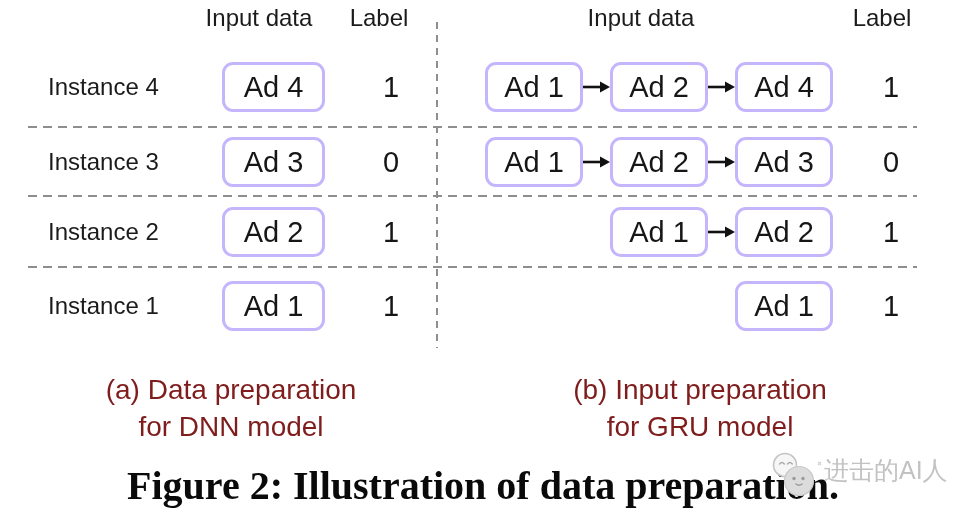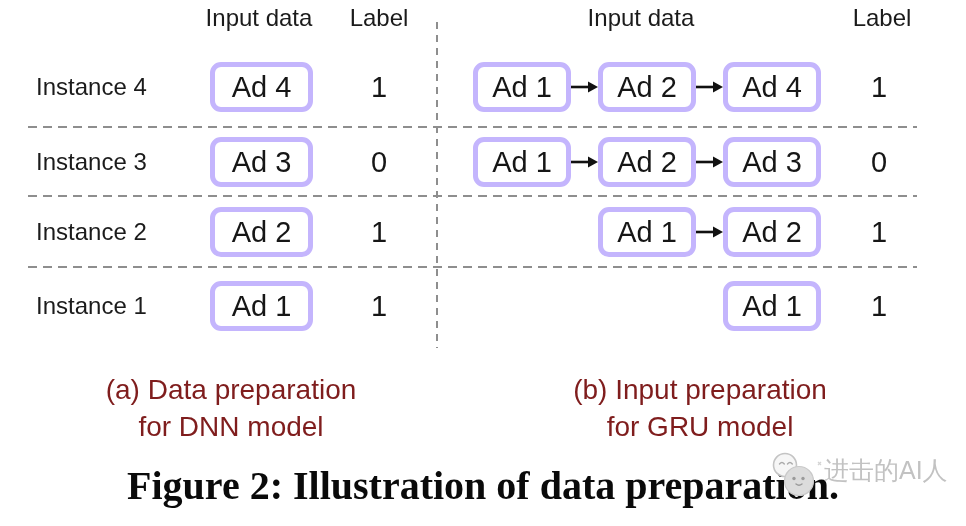--- a/index.html
+++ b/index.html
@@ -10,29 +10,29 @@
     font-family:"Liberation Sans",sans-serif;
     color:#1b1b1b;
     overflow:hidden;
   }
   .hdr{
     position:absolute;top:4px;
     font-size:24px;line-height:28px;
     transform:translateX(-50%);
     white-space:nowrap;color:#1b1b1b;
   }
-  .row{position:absolute;left:0;width:952px;height:52px;}
+  .row{position:absolute;left:12px;width:952px;height:52px;}
   .row.r0{top:61px;} .row.r1{top:136px;} .row.r2{top:206px;} .row.r3{top:280px;}
   .instance{
     position:absolute;left:36px;top:0;height:52px;line-height:52px;
     font-size:24px;white-space:nowrap;
   }
   .adbox{
     box-sizing:border-box;
-    border:5px solid #c4b5fd;border-radius:11px;
+    border:3px solid #c4b5fd;border-radius:11px;
     background:#ffffff;
     display:flex;align-items:center;justify-content:center;
     font-size:29px;white-space:nowrap;color:#161616;
   }
   .dnn-box{position:absolute;left:210px;top:1px;width:103px;height:50px;}
   .val{
     position:absolute;top:0;height:52px;line-height:52px;
     font-size:29px;transform:translateX(-50%);color:#161616;
   }
   .val.a{left:379px;} .val.b{left:879px;}

